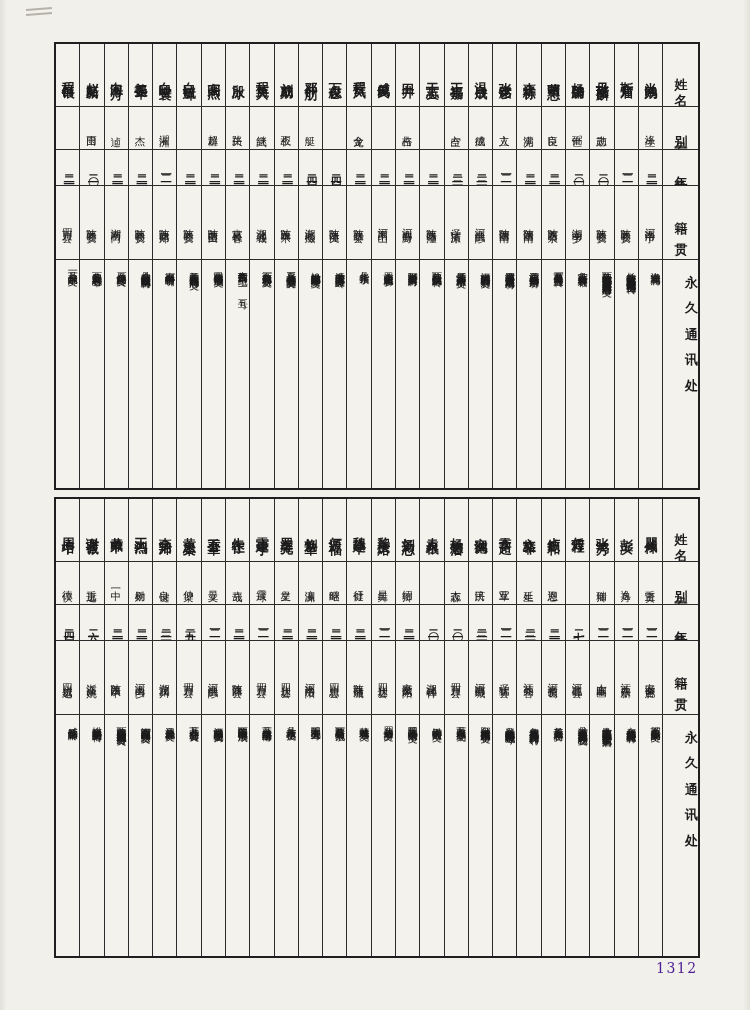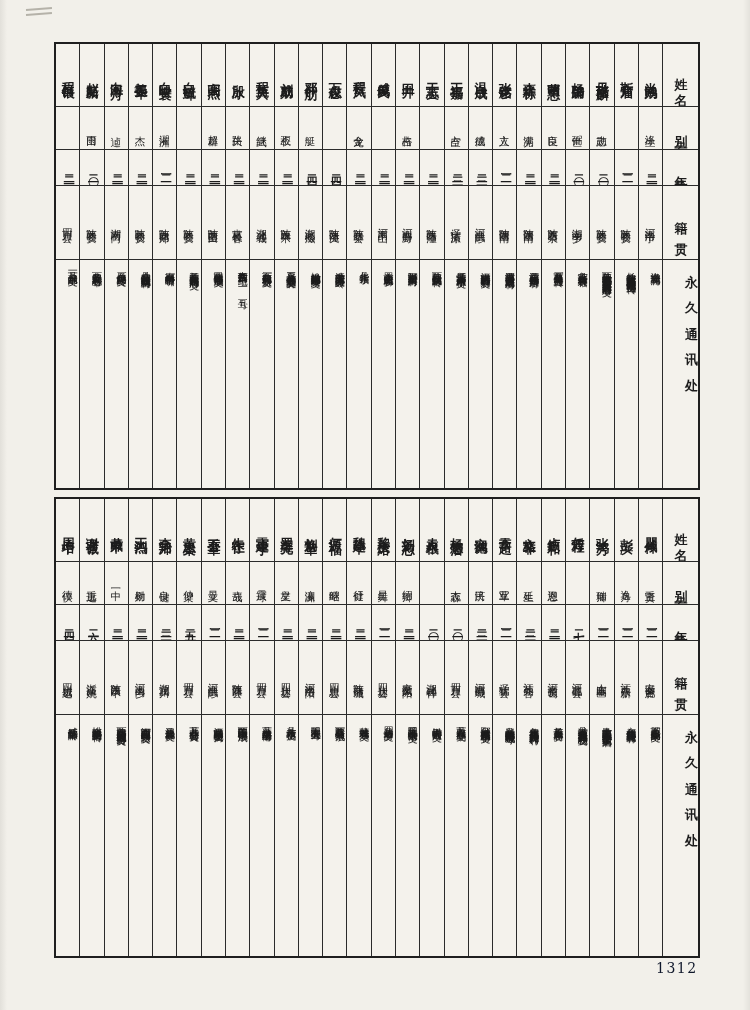--- a/index.html
+++ b/index.html
@@ -54,21 +54,21 @@
   .header-col .cell span{display:block;}
   .h-name span{letter-spacing:15px;margin-bottom:-15px;}
   .h-alias span{letter-spacing:7px;margin-bottom:-7px;}
   .h-age span{letter-spacing:3px;margin-bottom:-3px;}
   .h-native span{letter-spacing:21px;margin-bottom:-21px;}
   .h-addr span{letter-spacing:26px;margin-bottom:-26px;}
 
   .page-number{
     position:absolute;left:656px;top:960px;
     font-family:"DejaVu Serif", serif;
-    font-size:14px;letter-spacing:1.5px;color:#0f172a;
+    font-size:14px;letter-spacing:1.5px;color:#4c1d95;
   }
 </style>
 </head>
 <body>
 
 <div class="page">
   <div class="edge left"></div>
   <div class="edge right"></div>
   <div class="pencil-marks">
       <i></i>

